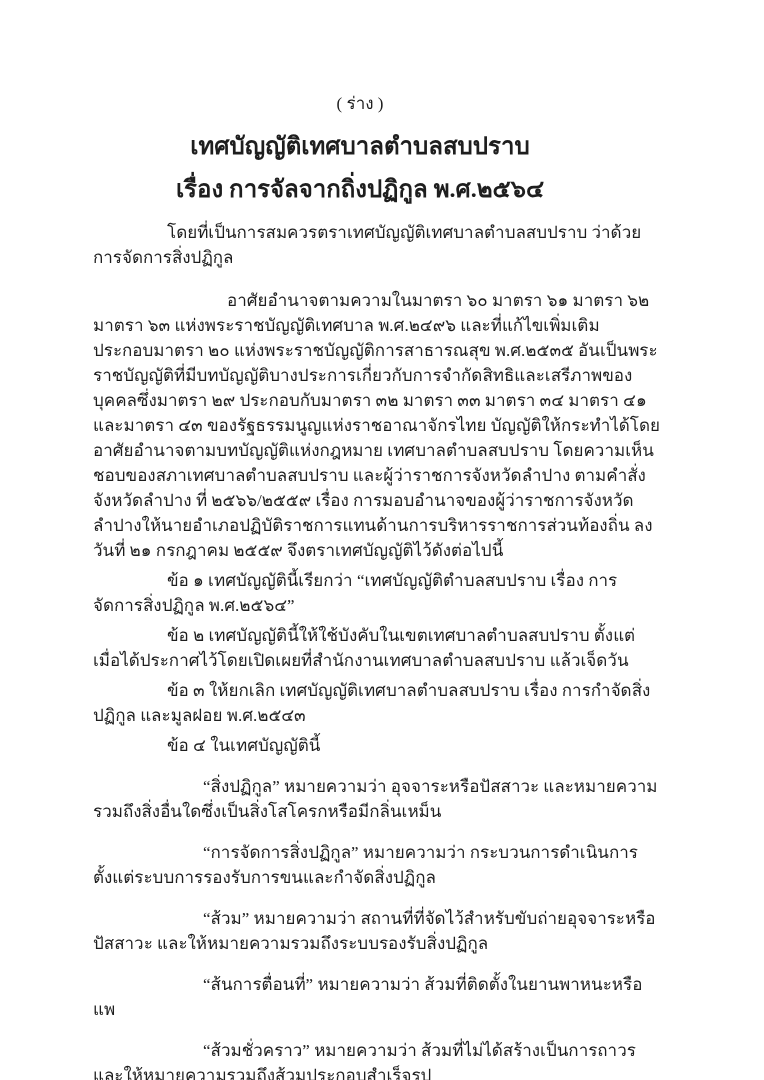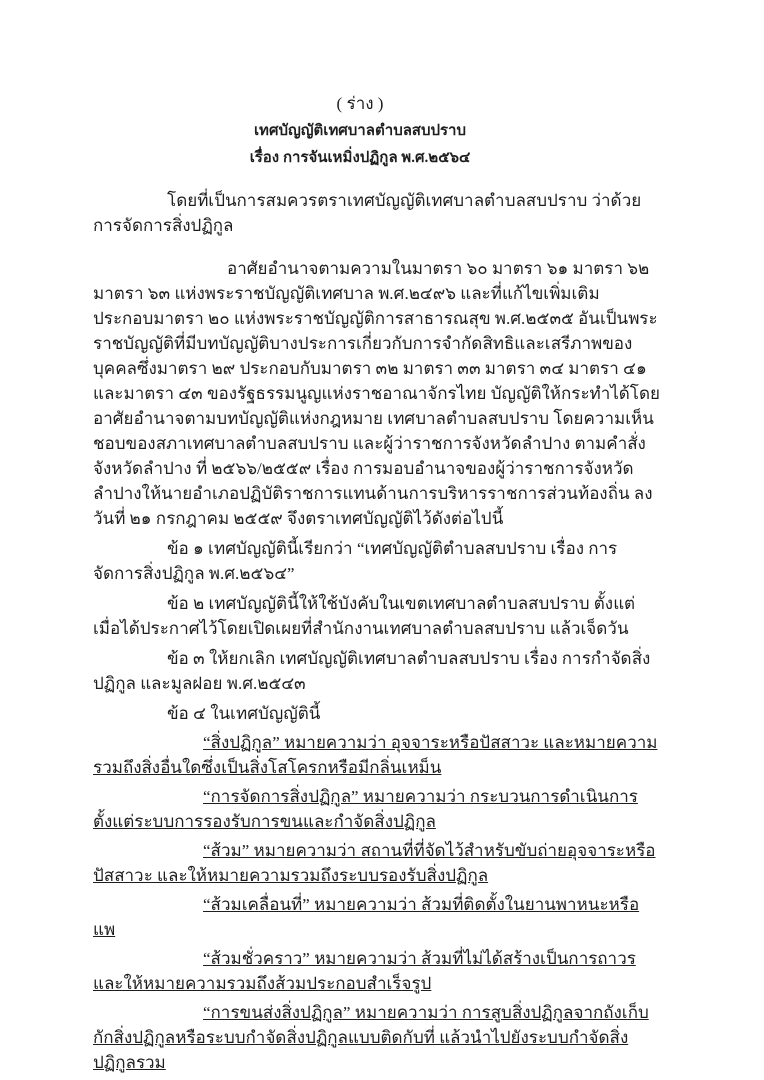--- a/index.html
+++ b/index.html
@@ -24,47 +24,47 @@
     text-align: center;
     margin-right: 33px; 
   }
   .draft-label {
     line-height: 27px;
     font-weight: normal;
   }
   .doc-title {
     line-height: 27px;
     font-weight: bold;
-    font-size: 15px;
-    margin: 0;
+    font-size: 24px;
+    margin: 16px;
   }
   .doc-body { text-align: left; }
   .para { margin: 0; }
   .p-intro      { text-indent: 74px;  margin-top: 17px; }
   .p-authority  { text-indent: 134px; margin-top: 18px; }
   .p-section    { text-indent: 74px;  margin-top: 5px; }
-  .p-definition { text-indent: 110px; margin-top: 4px; text-decoration: underline; }
+  .p-definition { text-indent: 110px; margin-top: 16px; }
 </style>
 </head>
 <body>
 
 <div class="page">
   <div class="doc-header">
     <div class="draft-label">( ร่าง )</div>
     <div class="doc-title">เทศบัญญัติเทศบาลตำบลสบปราบ</div>
-    <div class="doc-title">เรื่อง การจันเหมิ่งปฏิกูล พ.ศ.๒๕๖๔</div>
+    <div class="doc-title">เรื่อง การจัลจากถิ่งปฏิกูล พ.ศ.๒๕๖๔</div>
   </div>
 
   <div class="doc-body">
       <p class="para p-intro">โดยที่เป็นการสมควรตราเทศบัญญัติเทศบาลตำบลสบปราบ ว่าด้วยการจัดการสิ่งปฏิกูล</p>
       <p class="para p-authority">อาศัยอำนาจตามความในมาตรา ๖๐ มาตรา ๖๑ มาตรา ๖๒ มาตรา ๖๓ แห่งพระราชบัญญัติเทศบาล พ.ศ.๒๔๙๖ และที่แก้ไขเพิ่มเติม ประกอบมาตรา ๒๐ แห่งพระราชบัญญัติการสาธารณสุข พ.ศ.๒๕๓๕ อันเป็นพระราชบัญญัติที่มีบทบัญญัติบางประการเกี่ยวกับการจำกัดสิทธิและเสรีภาพของบุคคลซึ่งมาตรา ๒๙ ประกอบกับมาตรา ๓๒ มาตรา ๓๓ มาตรา ๓๔ มาตรา ๔๑ และมาตรา ๔๓ ของรัฐธรรมนูญแห่งราชอาณาจักรไทย บัญญัติให้กระทำได้โดยอาศัยอำนาจตามบทบัญญัติแห่งกฎหมาย เทศบาลตำบลสบปราบ โดยความเห็นชอบของสภาเทศบาลตำบลสบปราบ และผู้ว่าราชการจังหวัดลำปาง ตามคำสั่งจังหวัดลำปาง ที่ ๒๕๖๖/๒๕๕๙ เรื่อง การมอบอำนาจของผู้ว่าราชการจังหวัดลำปางให้นายอำเภอปฏิบัติราชการแทนด้านการบริหารราชการส่วนท้องถิ่น ลงวันที่ ๒๑ กรกฎาคม ๒๕๕๙ จึงตราเทศบัญญัติไว้ดังต่อไปนี้</p>
       <p class="para p-section">ข้อ ๑ เทศบัญญัตินี้เรียกว่า “เทศบัญญัติตำบลสบปราบ เรื่อง การจัดการสิ่งปฏิกูล พ.ศ.๒๕๖๔”</p>
       <p class="para p-section">ข้อ ๒ เทศบัญญัตินี้ให้ใช้บังคับในเขตเทศบาลตำบลสบปราบ ตั้งแต่เมื่อได้ประกาศไว้โดยเปิดเผยที่สำนักงานเทศบาลตำบลสบปราบ แล้วเจ็ดวัน</p>
       <p class="para p-section">ข้อ ๓ ให้ยกเลิก เทศบัญญัติเทศบาลตำบลสบปราบ เรื่อง การกำจัดสิ่งปฏิกูล และมูลฝอย พ.ศ.๒๕๔๓</p>
       <p class="para p-section">ข้อ ๔ ในเทศบัญญัตินี้</p>
       <p class="para p-definition">“สิ่งปฏิกูล” หมายความว่า อุจจาระหรือปัสสาวะ และหมายความรวมถึงสิ่งอื่นใดซึ่งเป็นสิ่งโสโครกหรือมีกลิ่นเหม็น</p>
       <p class="para p-definition">“การจัดการสิ่งปฏิกูล” หมายความว่า กระบวนการดำเนินการตั้งแต่ระบบการรองรับการขนและกำจัดสิ่งปฏิกูล</p>
       <p class="para p-definition">“ส้วม” หมายความว่า สถานที่ที่จัดไว้สำหรับขับถ่ายอุจจาระหรือปัสสาวะ และให้หมายความรวมถึงระบบรองรับสิ่งปฏิกูล</p>
-      <p class="para p-definition">“ส้วมเคลื่อนที่” หมายความว่า ส้วมที่ติดตั้งในยานพาหนะหรือแพ</p>
+      <p class="para p-definition">“ส้นการตื่อนที่” หมายความว่า ส้วมที่ติดตั้งในยานพาหนะหรือแพ</p>
       <p class="para p-definition">“ส้วมชั่วคราว” หมายความว่า ส้วมที่ไม่ได้สร้างเป็นการถาวร และให้หมายความรวมถึงส้วมประกอบสำเร็จรูป</p>
       <p class="para p-definition">“การขนส่งสิ่งปฏิกูล” หมายความว่า การสูบสิ่งปฏิกูลจากถังเก็บกักสิ่งปฏิกูลหรือระบบกำจัดสิ่งปฏิกูลแบบติดกับที่ แล้วนำไปยังระบบกำจัดสิ่งปฏิกูลรวม</p>
     </div>
 </div>
 
 </body></html>

